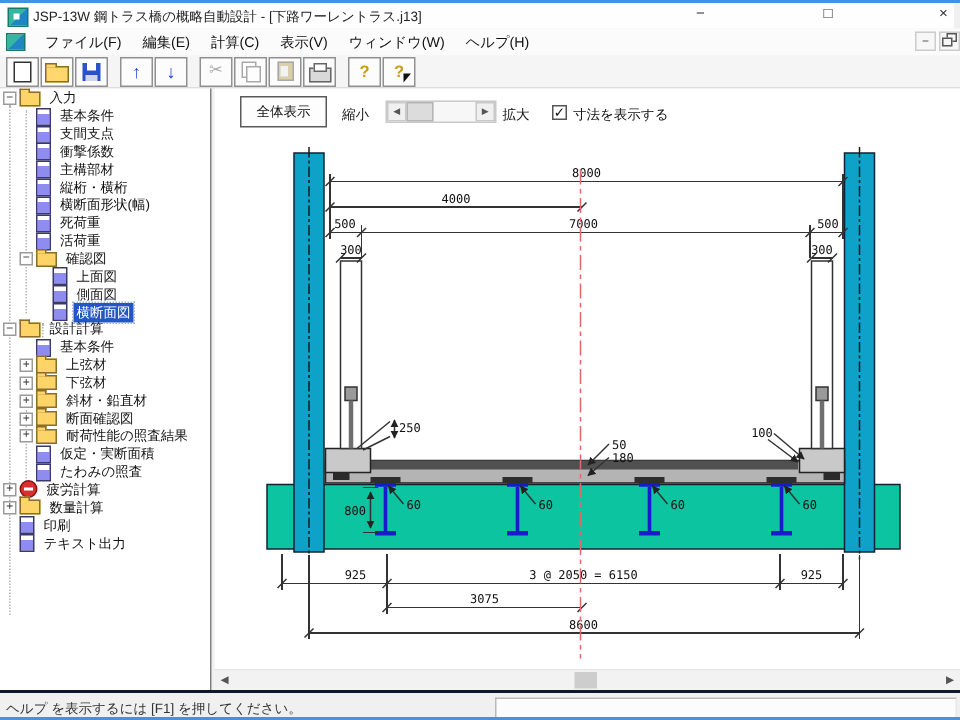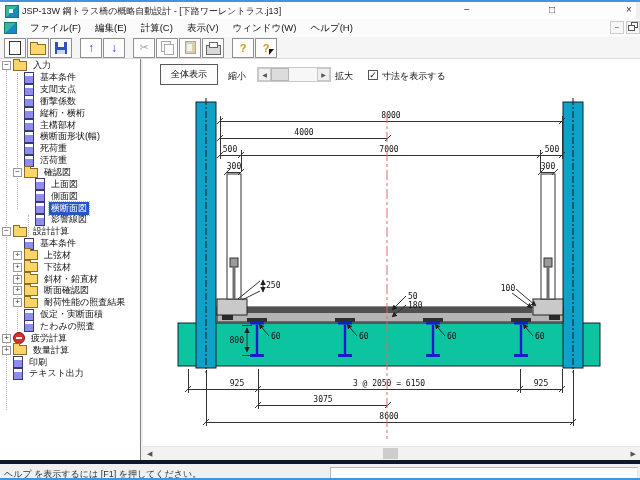--- a/index.html
+++ b/index.html
@@ -70,21 +70,21 @@
   .sbarrow{position:absolute;top:0;width:13px;height:13px;border:1px solid #c9c9c9;background:#f0f0f0;
            font-size:6px;line-height:13px;text-align:center;color:#555;box-sizing:border-box}
   #minithumb{position:absolute;left:13px;top:0;width:18px;height:13px;background:#dcdcdc;border:1px solid #b5b5b5;box-sizing:border-box}
   #dimcheck{left:225px;top:11px;width:10px;height:10px;background:#fff;border:1px solid #555;box-sizing:border-box;
             font-size:9px;line-height:8px;text-align:center;color:#111}
   
   #hscroll{left:0;top:387px;width:497px;height:14px;background:#f2f2f2;border-top:1px solid #e6e6e6;box-sizing:border-box}
   .hsarrow{position:absolute;top:2px;font-size:7px;color:#555;line-height:10px}
   #hthumb{position:absolute;left:240px;top:1px;width:15px;height:11px;background:#cdcdcd}
   
-  #statusbar{left:0;top:458px;width:640px;height:19px;background:#f0f0f0;border-top:4px solid #0f172a;box-sizing:border-box}
+  #statusbar{left:0;top:458px;width:640px;height:19px;background:#f0f0f0;border-top:2px solid #0f172a;box-sizing:border-box}
   #statustext{position:absolute;left:4px;top:4px;font-size:9px;color:#333;white-space:nowrap}
   #statuspane{position:absolute;left:330px;top:3px;width:306px;height:13px;background:#fcfcfc;
               border:1px solid #b8b8b8;border-right-color:#e8e8e8;border-bottom-color:#e8e8e8}
   
   .dim{font:8px "DejaVu Sans Mono",monospace;fill:#111}
   .dln{stroke:#333;stroke-width:1;fill:none}
   .crisp{shape-rendering:crispEdges}
 </style>
 </head>
 <body>
@@ -178,27 +178,27 @@
       <div class="trow">
         <span class="tsp" style="width: 13px;"></span>
         <span class="texp hid">−</span>
         <span class="tico doc"></span>
         <span class="tlab">衝撃係数</span>
       </div>
       <div class="trow">
         <span class="tsp" style="width: 13px;"></span>
         <span class="texp hid">−</span>
         <span class="tico doc"></span>
+        <span class="tlab">主構部材</span>
+      </div>
+      <div class="trow">
+        <span class="tsp" style="width: 13px;"></span>
+        <span class="texp hid">−</span>
+        <span class="tico doc"></span>
         <span class="tlab">縦桁・横桁</span>
-      </div>
-      <div class="trow">
-        <span class="tsp" style="width: 13px;"></span>
-        <span class="texp hid">−</span>
-        <span class="tico doc"></span>
-        <span class="tlab">主構部材</span>
       </div>
       <div class="trow">
         <span class="tsp" style="width: 13px;"></span>
         <span class="texp hid">−</span>
         <span class="tico doc"></span>
         <span class="tlab">横断面形状(幅)</span>
       </div>
       <div class="trow">
         <span class="tsp" style="width: 13px;"></span>
         <span class="texp hid">−</span>
@@ -227,26 +227,20 @@
         <span class="tsp" style="width: 24px;"></span>
         <span class="texp hid">−</span>
         <span class="tico doc"></span>
         <span class="tlab">側面図</span>
       </div>
       <div class="trow">
         <span class="tsp" style="width: 24px;"></span>
         <span class="texp hid">−</span>
         <span class="tico doc"></span>
         <span class="tlab sel">横断面図</span>
-      </div>
-      <div class="trow">
-        <span class="tsp" style="width: 24px;"></span>
-        <span class="texp hid">−</span>
-        <span class="tico doc"></span>
-        <span class="tlab">影響線図</span>
       </div>
       <div class="trow">
         <span class="tsp" style="width: 2px;"></span>
         <span class="texp">−</span>
         <span class="tico folder-open"></span>
         <span class="tlab">設計計算</span>
       </div>
       <div class="trow">
         <span class="tsp" style="width: 13px;"></span>
         <span class="texp hid">−</span>

